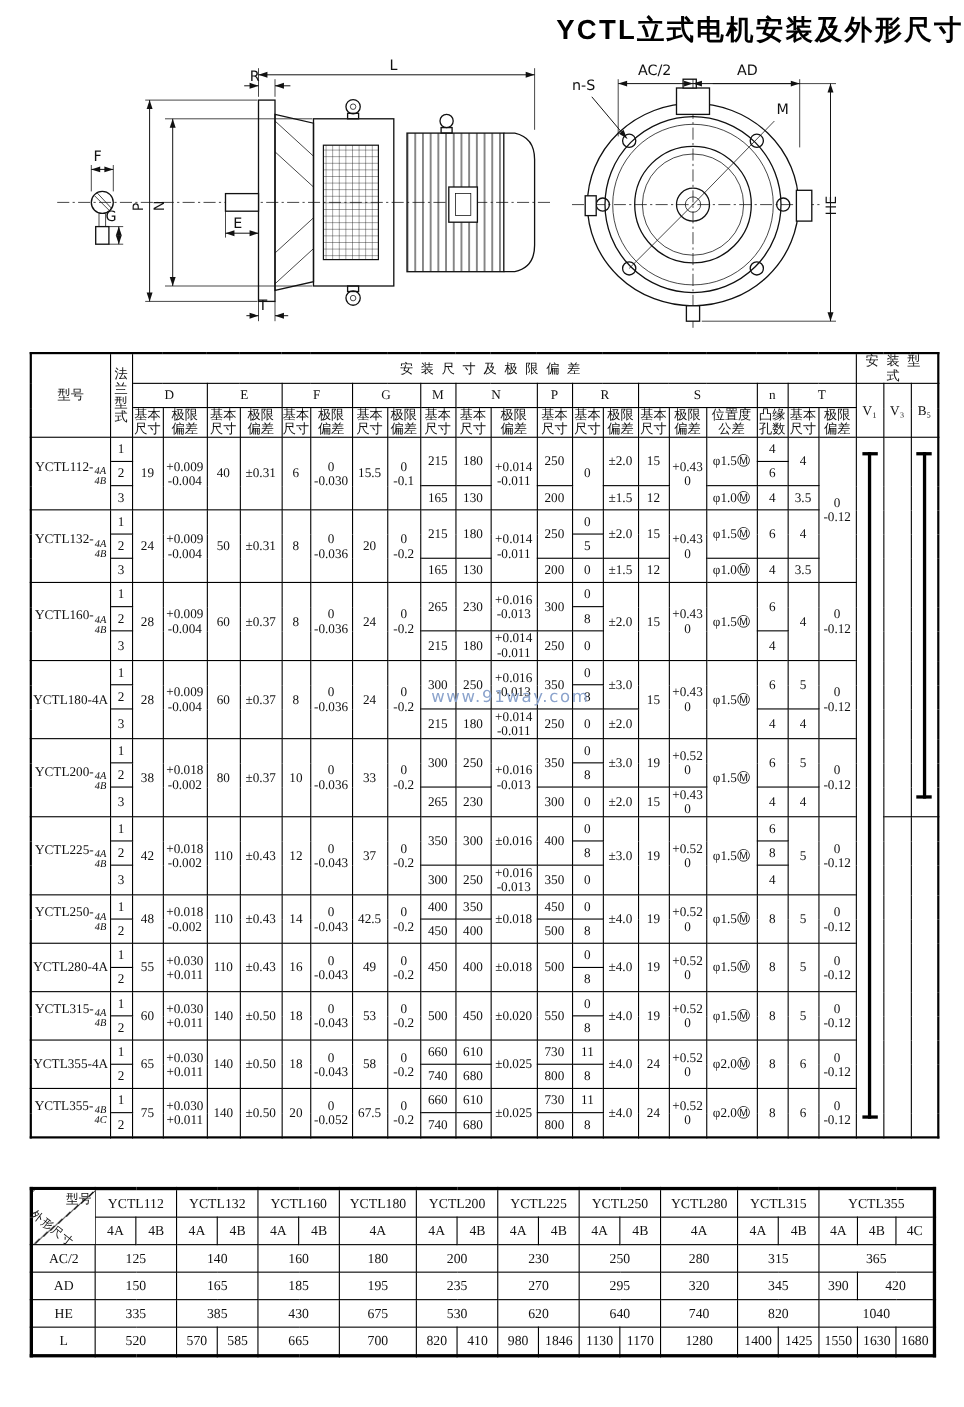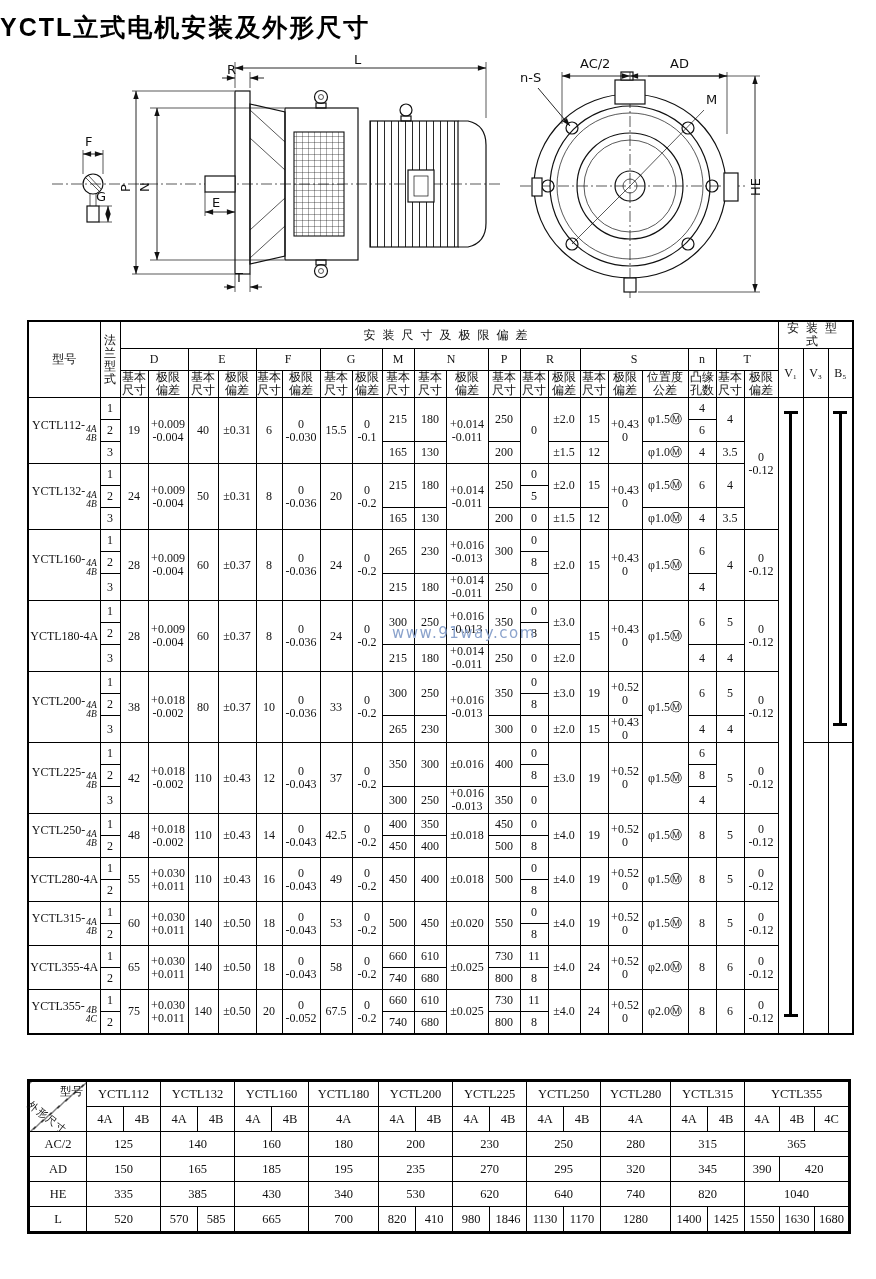--- a/index.html
+++ b/index.html
@@ -1,18 +1,18 @@
 <!DOCTYPE html>
 <html><head>
 <meta charset="utf-8">
 <style>
   html,body{margin:0;padding:0;background:#fff;}
   .page{position:relative;width:876px;height:1279px;background:#fff;overflow:hidden;
         font-family:"Liberation Serif","DejaVu Serif",serif;color:#111;}
-  .title{padding-top:12px;text-align:left;font:bold 25px/30px "Liberation Sans","DejaVu Sans",sans-serif;
+  .title{padding-top:12px;text-align:right;font:bold 25px/30px "Liberation Sans","DejaVu Sans",sans-serif;
          color:#000;letter-spacing:2px;}
   .drawings{position:relative;height:264px;margin-top:4px;}
   .dwg{position:absolute;top:0;}
   #sideView{left:38px;width:470px;height:262px;}
   #frontView{left:508px;width:345px;height:262px;}
   .dwg .s{fill:none;stroke:#111;stroke-width:1.2;}
   .dwg .sw{fill:#fff;stroke:#111;stroke-width:1.2;}
   .dwg .thin{fill:none;stroke:#111;stroke-width:0.7;}
   .dwg .cl{fill:none;stroke:#111;stroke-width:0.7;stroke-dasharray:11 3 2 3;}
   .dwg .dim{fill:none;stroke:#111;stroke-width:0.9;}
@@ -775,21 +775,21 @@
           <td>320</td>
           <td colspan="2">345</td>
           <td>390</td>
           <td colspan="2">420</td>
         </tr>
         <tr>
           <td class="blabel">HE</td>
           <td colspan="2">335</td>
           <td colspan="2">385</td>
           <td colspan="2">430</td>
-          <td>340</td>
+          <td>675</td>
           <td colspan="2">530</td>
           <td colspan="2">620</td>
           <td colspan="2">640</td>
           <td>740</td>
           <td colspan="2">820</td>
           <td colspan="3">1040</td>
         </tr>
         <tr>
           <td class="blabel">L</td>
           <td colspan="2">520</td>

